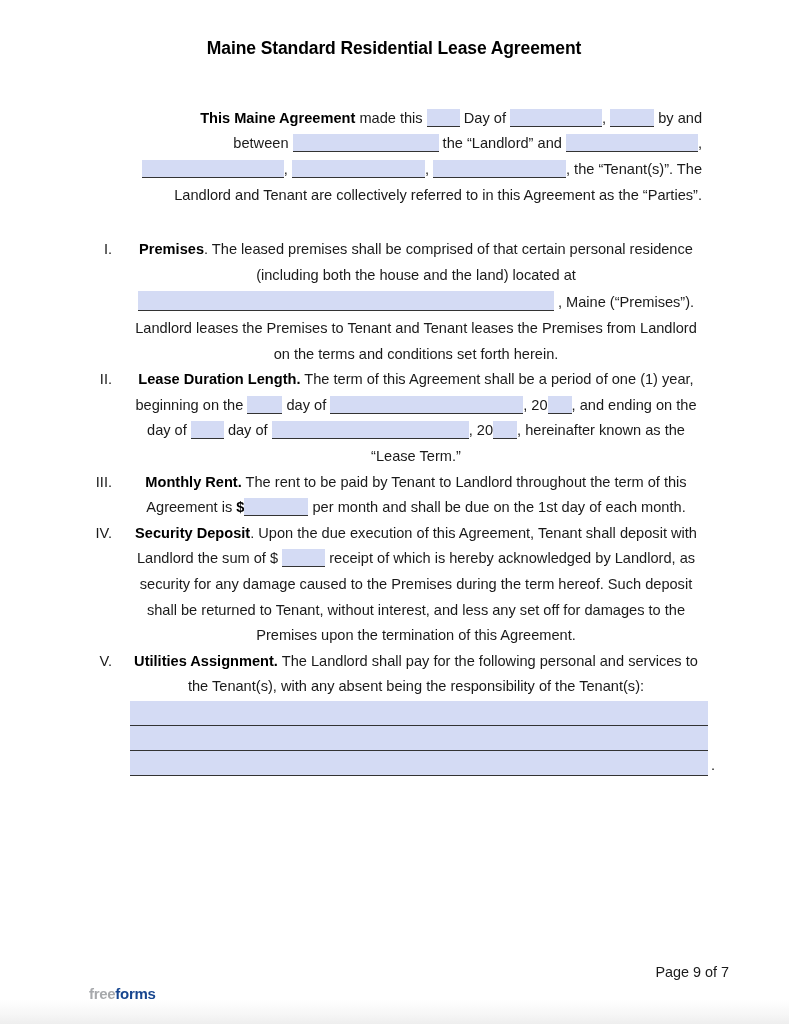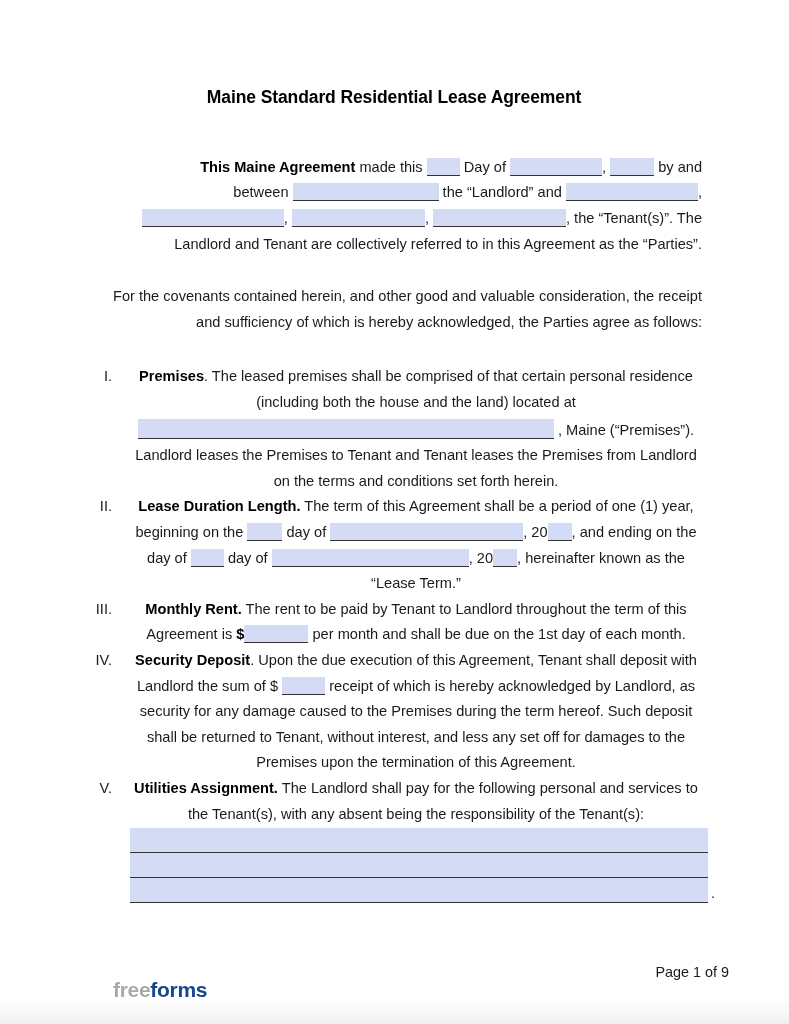--- a/index.html
+++ b/index.html
@@ -34,21 +34,21 @@
     width: 616px;
   }
 
   .doc-title {
     text-align: center;
     font-size: 17.5px;
     font-weight: bold;
     color: #000000;
     letter-spacing: -0.1px;
     margin: 0;
-    padding-top: 87px;
+    padding-top: 38px;
     line-height: 1.25;
   }
 
   .para {
     font-size: 14.6px;
     color: #1a1a1a;
     line-height: 25.6px;
     margin: 0;
     text-align: right;
   }
@@ -132,24 +132,23 @@
     position: absolute;
     left: 86px;
     right: 60px;
     bottom: 22px;
     height: 34px;
   }
   .logo {
     position: absolute;
     left: 3px;
     bottom: 0;
-    font-size: 21px;
+    font-size: 15px;
     font-weight: bold;
     letter-spacing: -0.3px;
-    margin-left: 24px;
   }
   .logo .free { color: #a7a9ac; }
   .logo .forms { color: #17468f; }
   .page-num {
     position: absolute;
     right: 0;
     bottom: 22px;
     font-size: 14.4px;
     color: #1a1a1a;
   }
@@ -158,21 +157,20 @@
 <body>
 
 <div class="page">
 
   <div class="content">
 
     <h1 class="doc-title">Maine Standard Residential Lease Agreement</h1>
 
     <p class="para intro-block"><span class="intro-indent"></span><b>This Maine Agreement</b><span> made this </span><span class="fld" style="width:33px"></span><span> Day of </span><span class="fld" style="width:92px"></span><span>, </span><span class="fld" style="width:44px"></span><span> by and</span><br><span>between </span><span class="fld" style="width:146px"></span><span> the “Landlord” and </span><span class="fld" style="width:132px"></span><span>,</span><br><span class="fld" style="width:142px"></span><span>, </span><span class="fld" style="width:133px"></span><span>, </span><span class="fld" style="width:133px"></span><span>, the “Tenant(s)”. The</span><br><span>Landlord and Tenant are collectively referred to in this Agreement as the “Parties”.</span></p>
 
-    <p class="para covenants-block">For the covenants contained herein, and other good and valuable consideration, the receipt and sufficiency of which is hereby acknowledged, the Parties agree as follows:</p>
 
     <div class="sections">
 
       <div class="section">
         <span class="numeral">I.</span>
         <div class="body"><b>Premises</b><span>.  The leased premises shall be comprised of that certain personal residence (including both the house and the land) located at </span><br><span class="fld fld-tall" style="width:416px"></span><span> , Maine (“Premises”). Landlord leases the Premises to Tenant and Tenant leases the Premises from Landlord on the terms and conditions set forth herein.</span></div>
       </div>
 
       <div class="section">
         <span class="numeral">II.</span>
@@ -201,17 +199,17 @@
             </div>
           </div>
         </div>
       </div>
 
     </div>
   </div>
 
   <div class="footer">
     <div class="logo"><span class="free">free</span><span class="forms">forms</span></div>
-    <div class="page-num">Page 1 of 9</div>
+    <div class="page-num">Page 9 of 7</div>
   </div>
 
   <div class="page-bottom-shade"></div>
 </div>
 
 </body></html>

